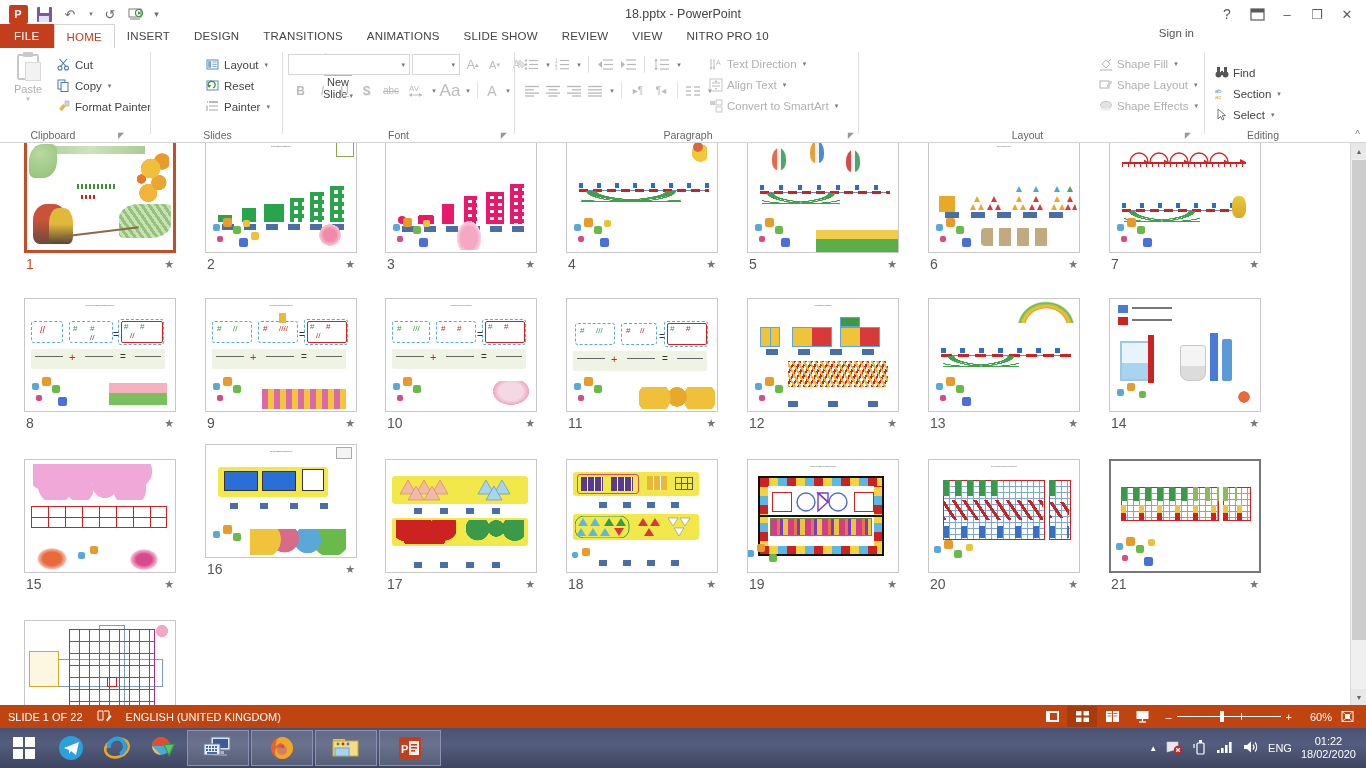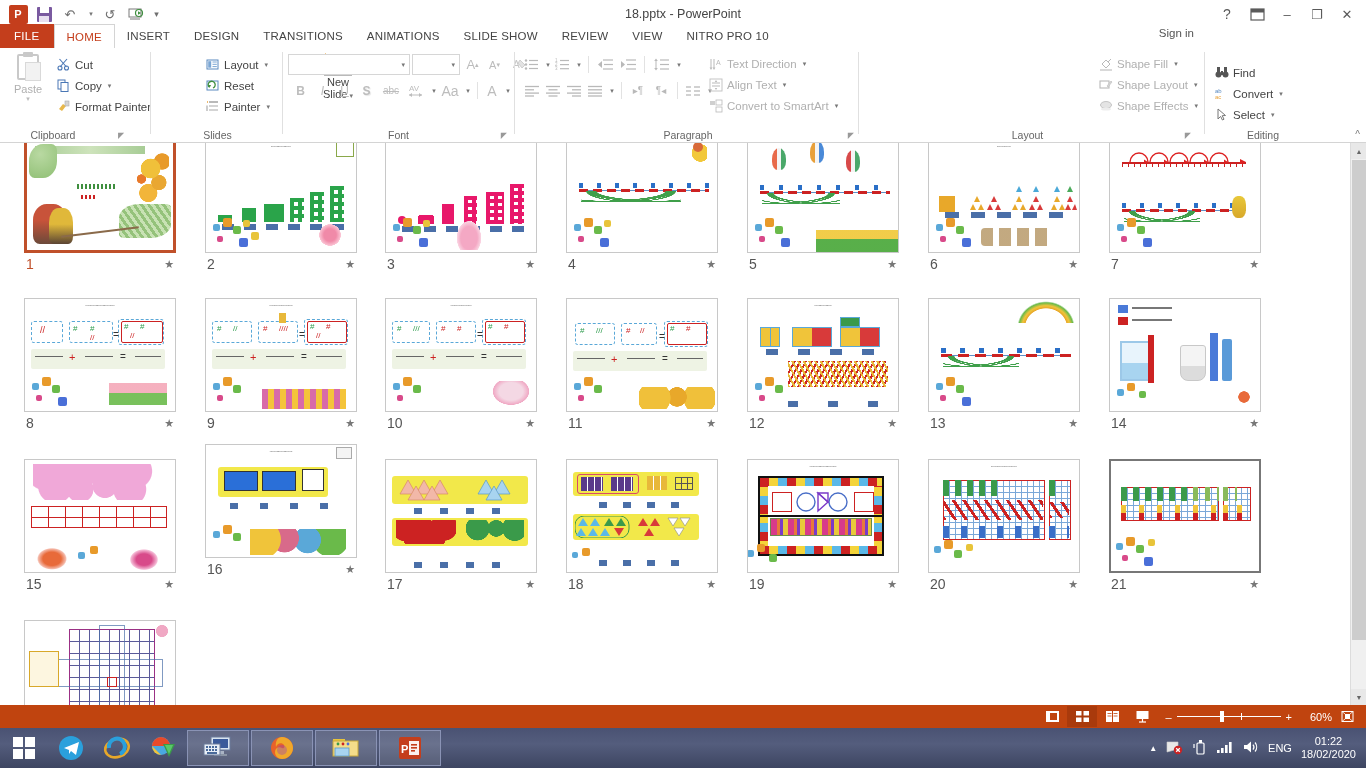--- a/index.html
+++ b/index.html
@@ -425,21 +425,21 @@
             <text x="2" y="8" font-size="8" fill="#bdbdbd" font-family="Liberation Sans">AV</text>
             <line x1="2" y1="12" x2="15" y2="12" stroke="#bdbdbd" stroke-width="1"></line>
             <polygon points="2,12 5,10 5,14" fill="#bdbdbd"></polygon>
             <polygon points="15,12 12,10 12,14" fill="#bdbdbd"></polygon>
           </svg>
       </div>
       <div class="fontbtn" style="width:10px">
           <span class="caret">▾</span>
         </div>
       <div class="fontbtn" style="width:22px">
-          <span style="font-size:14px;color:#bdbdbd">Aa</span>
+          <span style="font-size:17px;color:#bdbdbd">Aa</span>
         </div>
       <div class="fontbtn" style="width:10px">
           <span class="caret">▾</span>
         </div>
       <div style="width:1px;height:17px;background:#e2e2e2;margin:0 4px"></div>
       <div class="fontbtn" style="width:18px">
           <span style="font-size:14px;color:#bdbdbd">A</span>
         </div>
       <div class="fontbtn" style="width:10px">
           <span class="caret">▾</span>
@@ -668,21 +668,21 @@
         </span>
         <span>Find</span>
       </div>
       <div class="ritem">
         <span class="ic">
           <svg width="14" height="13" viewBox="0 0 14 13">
               <text x="0" y="6" font-size="6" fill="#5a8ac0" font-family="Liberation Sans">ab</text>
               <text x="0" y="12" font-size="6" fill="#e8a33d" font-family="Liberation Sans">ac</text>
             </svg>
         </span>
-        <span>Convert</span>
+        <span>Section</span>
         <span class="caret">▾</span>
       </div>
       <div class="ritem">
         <span class="ic">
           <svg width="14" height="13" viewBox="0 0 14 13">
               <polygon points="3,1 3,11 5.6,8.4 7.4,12 9,11.2 7.2,7.7 10.5,7.5" fill="none" stroke="#777" stroke-width="1"></polygon>
             </svg>
         </span>
         <span>Select</span>
         <span class="caret">▾</span>
@@ -1400,20 +1400,31 @@
   </div>
 </div>
 
 <div class="scrollbar">
   <div class="sb-arrow" style="top:0">▲</div>
   <div class="sb-thumb"></div>
   <div class="sb-arrow" style="bottom:0">▼</div>
 </div>
 
 <div class="statusbar">
+  <div class="sb-left">
+    <span>SLIDE 1 OF 22</span>
+    <span>
+      <svg width="15" height="13" viewBox="0 0 15 13">
+          <path d="M1 2 H6 V11 H1 Z" fill="none" stroke="#fff" stroke-width="1"></path>
+          <path d="M7 2 H12 V8" fill="none" stroke="#fff" stroke-width="1"></path>
+          <path d="M9 11 L13 6 L14.5 7.5 L10.5 12.5 Z" fill="#fff"></path>
+        </svg>
+    </span>
+    <span>ENGLISH (UNITED KINGDOM)</span>
+  </div>
   <div class="sb-right">
     <div class="vbtn">
       <svg width="15" height="13" viewBox="0 0 15 13">
           <rect x="1" y="1" width="13" height="11" fill="#fff"></rect>
           <rect x="5" y="3" width="7" height="7" fill="#c0440f"></rect>
         </svg>
     </div>
     <div class="vbtn on">
       <svg width="15" height="13" viewBox="0 0 15 13">
           <rect x="1" y="1" width="5.5" height="4.5" fill="#fff"></rect>

